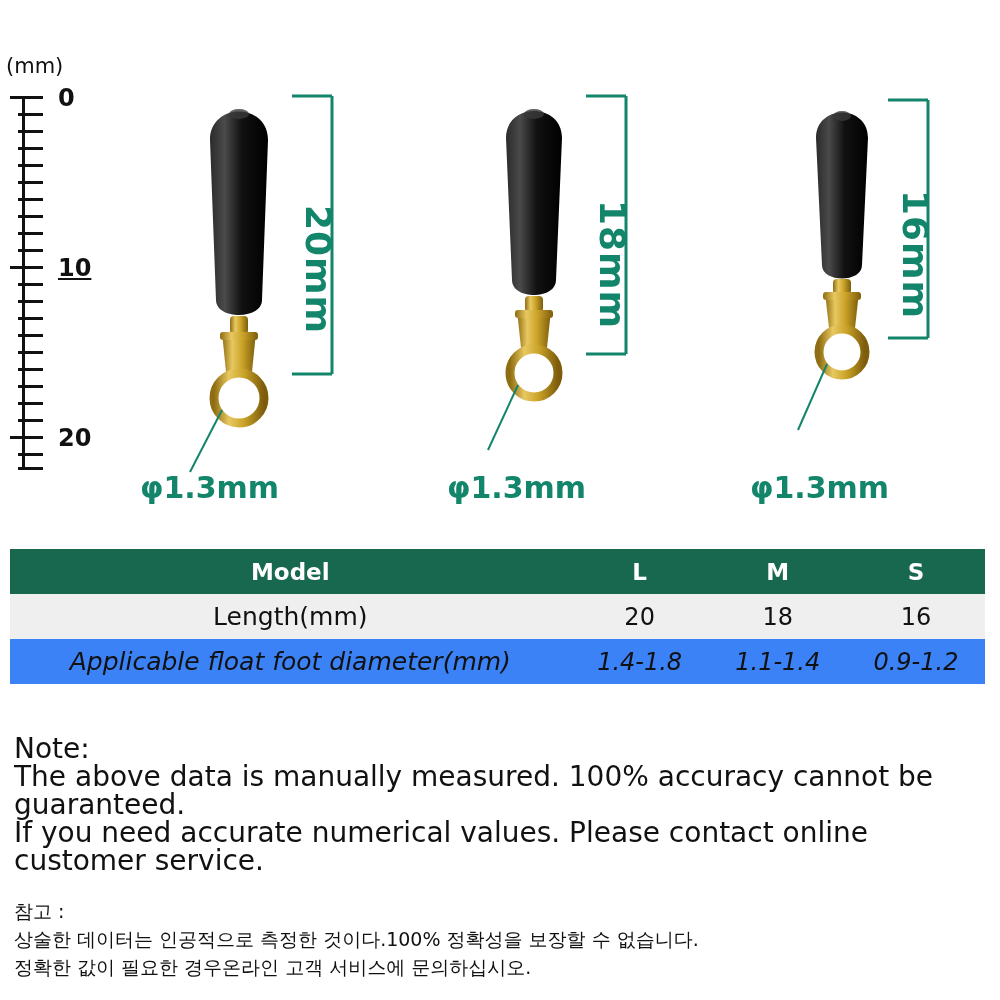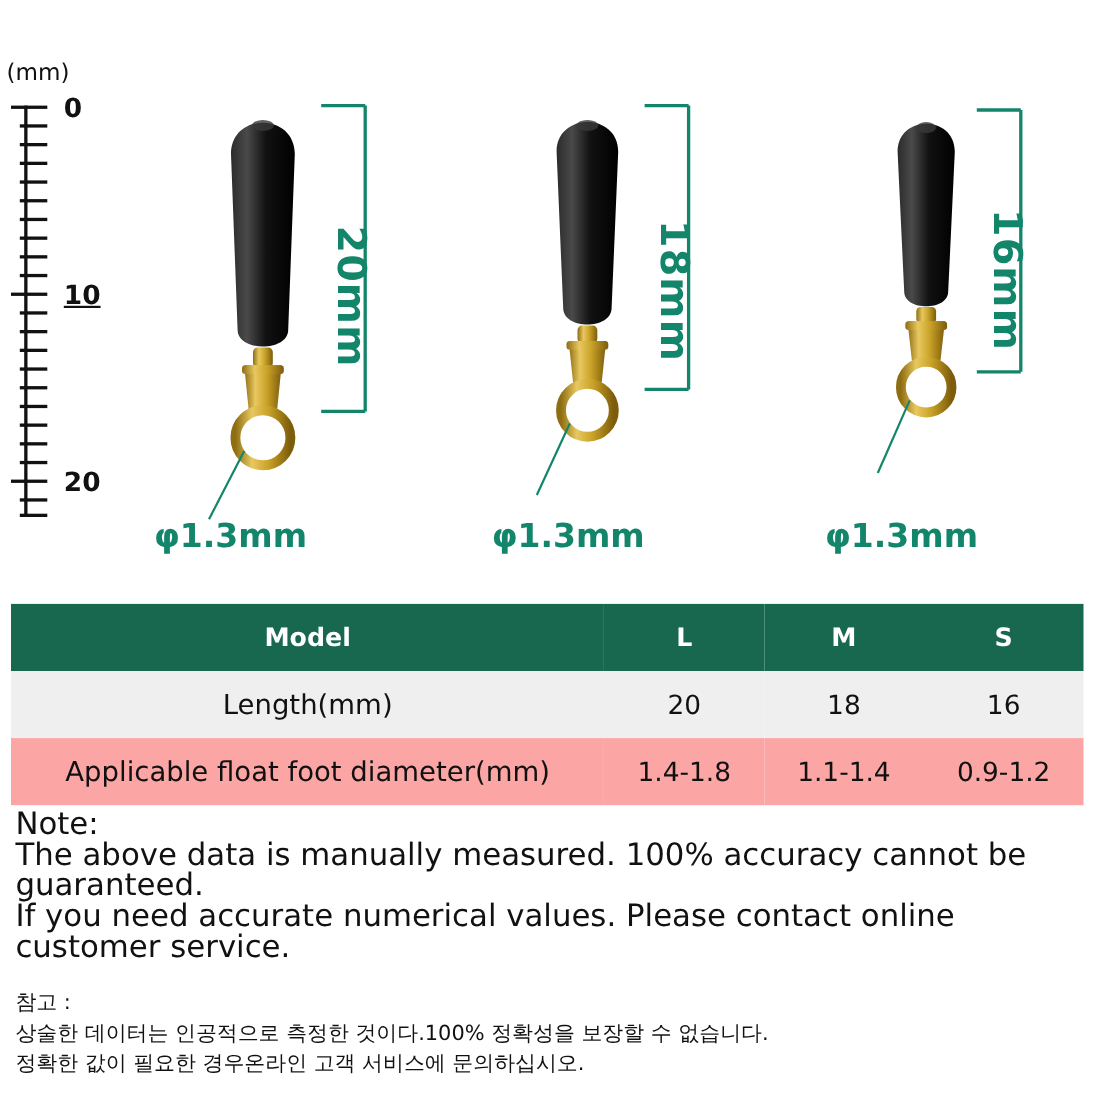--- a/index.html
+++ b/index.html
@@ -87,32 +87,32 @@
   #spec-table {
     position: absolute;
     left: 10px;
     top: 549px;
     width: 975px;
     border-collapse: collapse;
     font-family: "DejaVu Sans", sans-serif;
   }
   #spec-table th, #spec-table td {
     text-align: center;
-    padding: 8px;
+    padding: 0;
     height: 45px;
     vertical-align: middle;
   }
   #spec-table thead th {
     background: #17684e;
     color: #ffffff;
     font-size: 23px;
     font-weight: bold;
   }
   #spec-table tbody tr.row-alt td { background: #efefef; }
-  #spec-table tbody tr.row-plain td { background: #fca5a5; }
+  #spec-table tbody tr.row-plain td { background: #3b82f6; font-style: italic; }
   #spec-table tbody td {
     color: #111;
     font-size: 25px;
   }
   #spec-table tbody td.label-cell { font-size: 25px; margin-left: 24px; }
   #spec-table tbody td.val-cell { font-size: 24px; }
   .col-name  { width: 560px; }
   .col-size  { width: 138px; }
 
   

